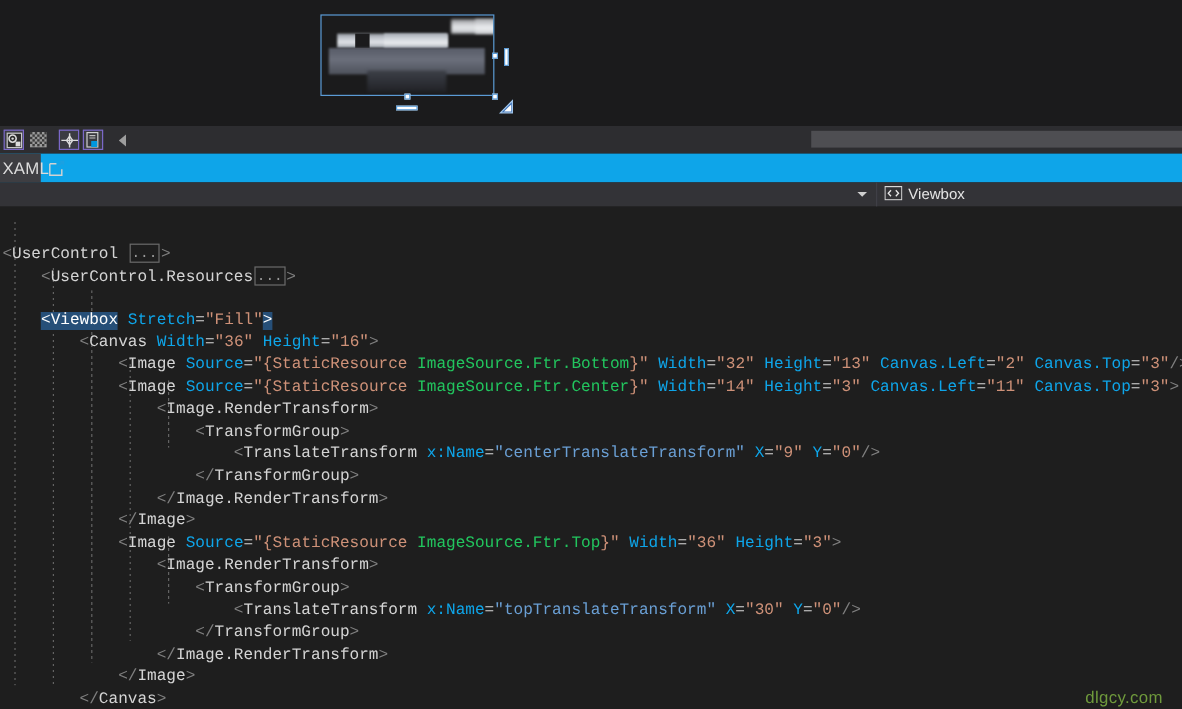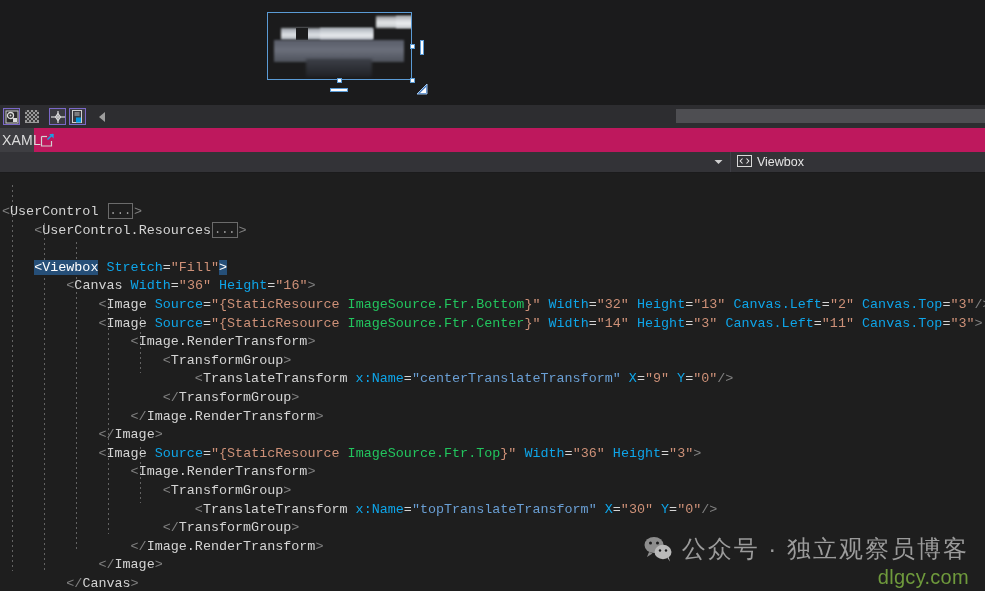--- a/index.html
+++ b/index.html
@@ -149,21 +149,21 @@
     position: absolute;
     left: 676px; top: 4px;
     width: 309px; height: 14px;
     background: #4e4e52;
   }
 
   
   .tabrow {
     position: absolute; left: 0; top: 128px;
     width: 985px; height: 24px;
-    background: #be185d;
+    background: #0ea5e9;
     display: flex; align-items: stretch;
   }
   .tab-xaml {
     width: 34px;
     background: #3e3e42;
     color: #dcdcdc;
     font-size: 14px;
     display: flex; align-items: center;
     padding-left: 2px;
     box-sizing: border-box;
@@ -276,21 +276,21 @@
     color: #9b9b9b;
     font-size: 24px;
     letter-spacing: 2px;
     pointer-events: none;
   }
   .wm-icon { width: 30px; height: 26px; display: block; }
   .wm-url {
     position: absolute;
     right: 16px; bottom: 2px;
     color: #6f9a3c;
-    font-size: 20px;
+    font-size: 14px;
     font-family: "Liberation Sans", sans-serif;
     letter-spacing: 0.3px;
     pointer-events: none;
   }
 </style>
 </head>
 <body>
 
 <div id="app">
 
@@ -419,30 +419,15 @@
       <div class="guide" style="left:12px;  top:12px;  height:386px;"></div>
       <div class="guide" style="left:44px;  top:50px;  height:348px;"></div>
       <div class="guide" style="left:76px;  top:69px;  height:310px;"></div>
       <div class="guide" style="left:108px; top:125px; height:236px;"></div>
       <div class="guide" style="left:140px; top:144px; height:56px;"></div>
       <div class="guide" style="left:140px; top:274px; height:56px;"></div>
     </div>
     <div class="code" id="code-body"><div class="line"><span class="t-punct">&lt;</span><span class="t-tag">UserControl</span><span class=""> </span><span class="collapse-box">...</span><span class="t-punct">&gt;</span></div><div class="line"><span>    </span><span class="t-punct">&lt;</span><span class="t-tag">UserControl.Resources</span><span class="collapse-box">...</span><span class="t-punct">&gt;</span></div><div class="line"></div><div class="line"><span>    </span><span class="t-sel">&lt;Viewbox</span><span class=""> </span><span class="t-attr">Stretch</span><span class="t-eq">=</span><span class="t-str">"Fill"</span><span class="t-sel">&gt;</span></div><div class="line"><span>        </span><span class="t-punct">&lt;</span><span class="t-tag">Canvas</span><span class=""> </span><span class="t-attr">Width</span><span class="t-eq">=</span><span class="t-str">"36"</span><span class=""> </span><span class="t-attr">Height</span><span class="t-eq">=</span><span class="t-str">"16"</span><span class="t-punct">&gt;</span></div><div class="line"><span>            </span><span class="t-punct">&lt;</span><span class="t-tag">Image</span><span class=""> </span><span class="t-attr">Source</span><span class="t-eq">=</span><span class="t-str">"{StaticResource </span><span class="t-res">ImageSource.Ftr.Bottom</span><span class="t-str">}"</span><span class=""> </span><span class="t-attr">Width</span><span class="t-eq">=</span><span class="t-str">"32"</span><span class=""> </span><span class="t-attr">Height</span><span class="t-eq">=</span><span class="t-str">"13"</span><span class=""> </span><span class="t-attr">Canvas.Left</span><span class="t-eq">=</span><span class="t-str">"2"</span><span class=""> </span><span class="t-attr">Canvas.Top</span><span class="t-eq">=</span><span class="t-str">"3"</span><span class="t-punct">/&gt;</span></div><div class="line"><span>            </span><span class="t-punct">&lt;</span><span class="t-tag">Image</span><span class=""> </span><span class="t-attr">Source</span><span class="t-eq">=</span><span class="t-str">"{StaticResource </span><span class="t-res">ImageSource.Ftr.Center</span><span class="t-str">}"</span><span class=""> </span><span class="t-attr">Width</span><span class="t-eq">=</span><span class="t-str">"14"</span><span class=""> </span><span class="t-attr">Height</span><span class="t-eq">=</span><span class="t-str">"3"</span><span class=""> </span><span class="t-attr">Canvas.Left</span><span class="t-eq">=</span><span class="t-str">"11"</span><span class=""> </span><span class="t-attr">Canvas.Top</span><span class="t-eq">=</span><span class="t-str">"3"</span><span class="t-punct">&gt;</span></div><div class="line"><span>                </span><span class="t-punct">&lt;</span><span class="t-tag">Image.RenderTransform</span><span class="t-punct">&gt;</span></div><div class="line"><span>                    </span><span class="t-punct">&lt;</span><span class="t-tag">TransformGroup</span><span class="t-punct">&gt;</span></div><div class="line"><span>                        </span><span class="t-punct">&lt;</span><span class="t-tag">TranslateTransform</span><span class=""> </span><span class="t-attr">x:Name</span><span class="t-eq">=</span><span class="t-strnum">"centerTranslateTransform"</span><span class=""> </span><span class="t-attr">X</span><span class="t-eq">=</span><span class="t-str">"9"</span><span class=""> </span><span class="t-attr">Y</span><span class="t-eq">=</span><span class="t-str">"0"</span><span class="t-punct">/&gt;</span></div><div class="line"><span>                    </span><span class="t-punct">&lt;/</span><span class="t-tag">TransformGroup</span><span class="t-punct">&gt;</span></div><div class="line"><span>                </span><span class="t-punct">&lt;/</span><span class="t-tag">Image.RenderTransform</span><span class="t-punct">&gt;</span></div><div class="line"><span>            </span><span class="t-punct">&lt;/</span><span class="t-tag">Image</span><span class="t-punct">&gt;</span></div><div class="line"><span>            </span><span class="t-punct">&lt;</span><span class="t-tag">Image</span><span class=""> </span><span class="t-attr">Source</span><span class="t-eq">=</span><span class="t-str">"{StaticResource </span><span class="t-res">ImageSource.Ftr.Top</span><span class="t-str">}"</span><span class=""> </span><span class="t-attr">Width</span><span class="t-eq">=</span><span class="t-str">"36"</span><span class=""> </span><span class="t-attr">Height</span><span class="t-eq">=</span><span class="t-str">"3"</span><span class="t-punct">&gt;</span></div><div class="line"><span>                </span><span class="t-punct">&lt;</span><span class="t-tag">Image.RenderTransform</span><span class="t-punct">&gt;</span></div><div class="line"><span>                    </span><span class="t-punct">&lt;</span><span class="t-tag">TransformGroup</span><span class="t-punct">&gt;</span></div><div class="line"><span>                        </span><span class="t-punct">&lt;</span><span class="t-tag">TranslateTransform</span><span class=""> </span><span class="t-attr">x:Name</span><span class="t-eq">=</span><span class="t-strnum">"topTranslateTransform"</span><span class=""> </span><span class="t-attr">X</span><span class="t-eq">=</span><span class="t-str">"30"</span><span class=""> </span><span class="t-attr">Y</span><span class="t-eq">=</span><span class="t-str">"0"</span><span class="t-punct">/&gt;</span></div><div class="line"><span>                    </span><span class="t-punct">&lt;/</span><span class="t-tag">TransformGroup</span><span class="t-punct">&gt;</span></div><div class="line"><span>                </span><span class="t-punct">&lt;/</span><span class="t-tag">Image.RenderTransform</span><span class="t-punct">&gt;</span></div><div class="line"><span>            </span><span class="t-punct">&lt;/</span><span class="t-tag">Image</span><span class="t-punct">&gt;</span></div><div class="line"><span>        </span><span class="t-punct">&lt;/</span><span class="t-tag">Canvas</span><span class="t-punct">&gt;</span></div><div class="line current"><span>    </span><span class="t-sel">&lt;/Viewbox&gt;</span><span class="caret"></span></div></div>
   </div>
 
-  <div class="watermark">
-    <span>
-      <svg class="wm-icon" viewBox="0 0 30 26">
-        <ellipse cx="11" cy="9" rx="9.5" ry="8" fill="#8d8d8d"></ellipse>
-        <path d="M6 16 L4 21 L9.5 17.6 Z" fill="#8d8d8d"></path>
-        <circle cx="7.5" cy="7" r="1.5" fill="#1b1b1c"></circle>
-        <circle cx="14.5" cy="7" r="1.5" fill="#1b1b1c"></circle>
-        <ellipse cx="20" cy="16" rx="8.5" ry="7.2" fill="#b9b9b9"></ellipse>
-        <path d="M24.5 22 L27 25.6 L25.5 20.6 Z" fill="#b9b9b9"></path>
-        <circle cx="17" cy="14.5" r="1.2" fill="#1b1b1c"></circle>
-        <circle cx="23" cy="14.5" r="1.2" fill="#1b1b1c"></circle>
-      </svg>
-    </span>
-    <span>公众号 · 独立观察员博客</span>
-  </div>
   <div class="wm-url">dlgcy.com</div>
 
 </div>
 
 </body></html>

